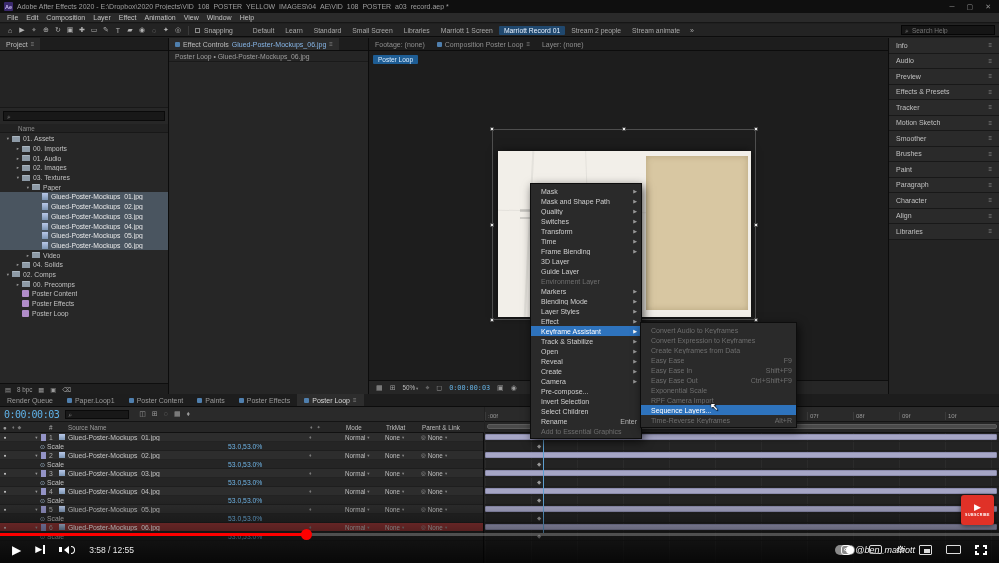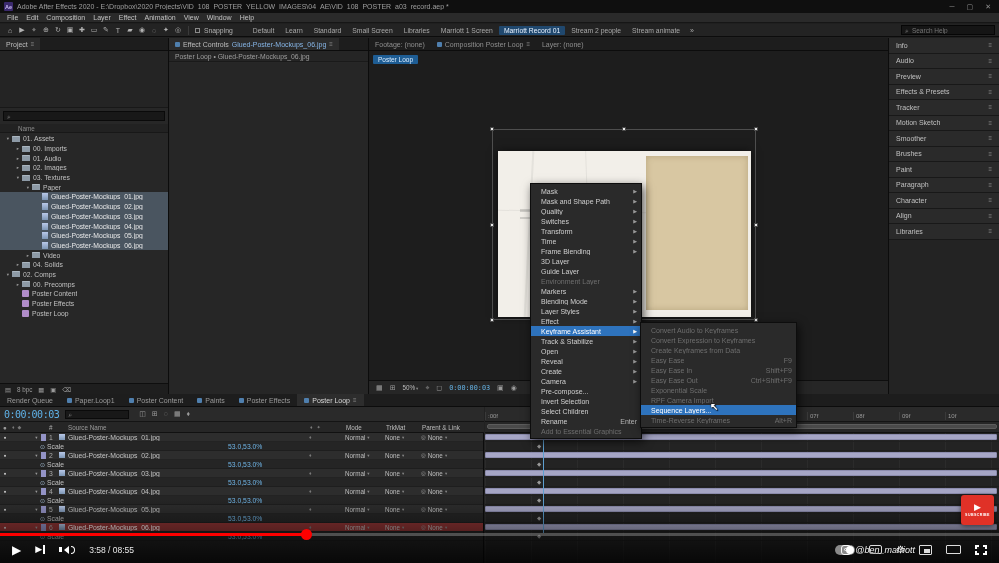--- a/index.html
+++ b/index.html
@@ -1161,21 +1161,21 @@
     </div>
   </div>
   <div class="controls">
     <span class="pc-play">▶</span>
     <span class="pc-next">▶<span class="bar"></span></span>
     <span class="pc-vol">
       <span class="sp-body"></span>
         <span class="sp-cone"></span>
         <span class="sp-wave"></span>
     </span>
-    <span class="pc-time">3:58 / 08:55</span>
+    <span class="pc-time">3:58 / 12:55</span>
     <span class="spacer"></span>
     <span class="pc-autoplay">
         <i></i>
       </span>
     <span class="pc-cc"></span>
     <span class="pc-gear">⚙</span>
     <span class="pc-mini">
         <i></i>
       </span>
     <span class="pc-theater"></span>

